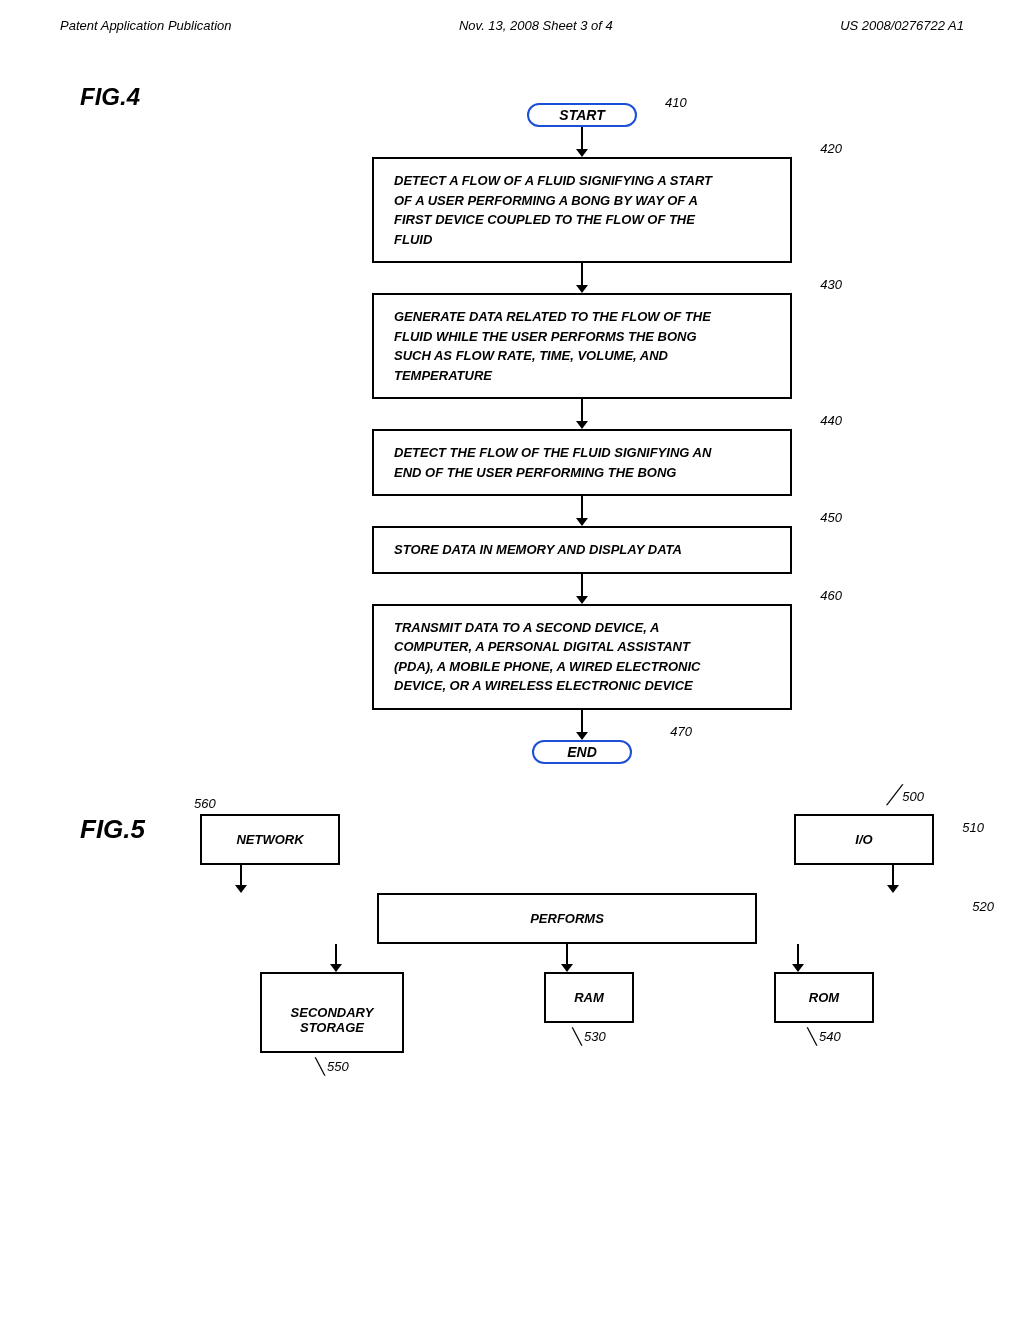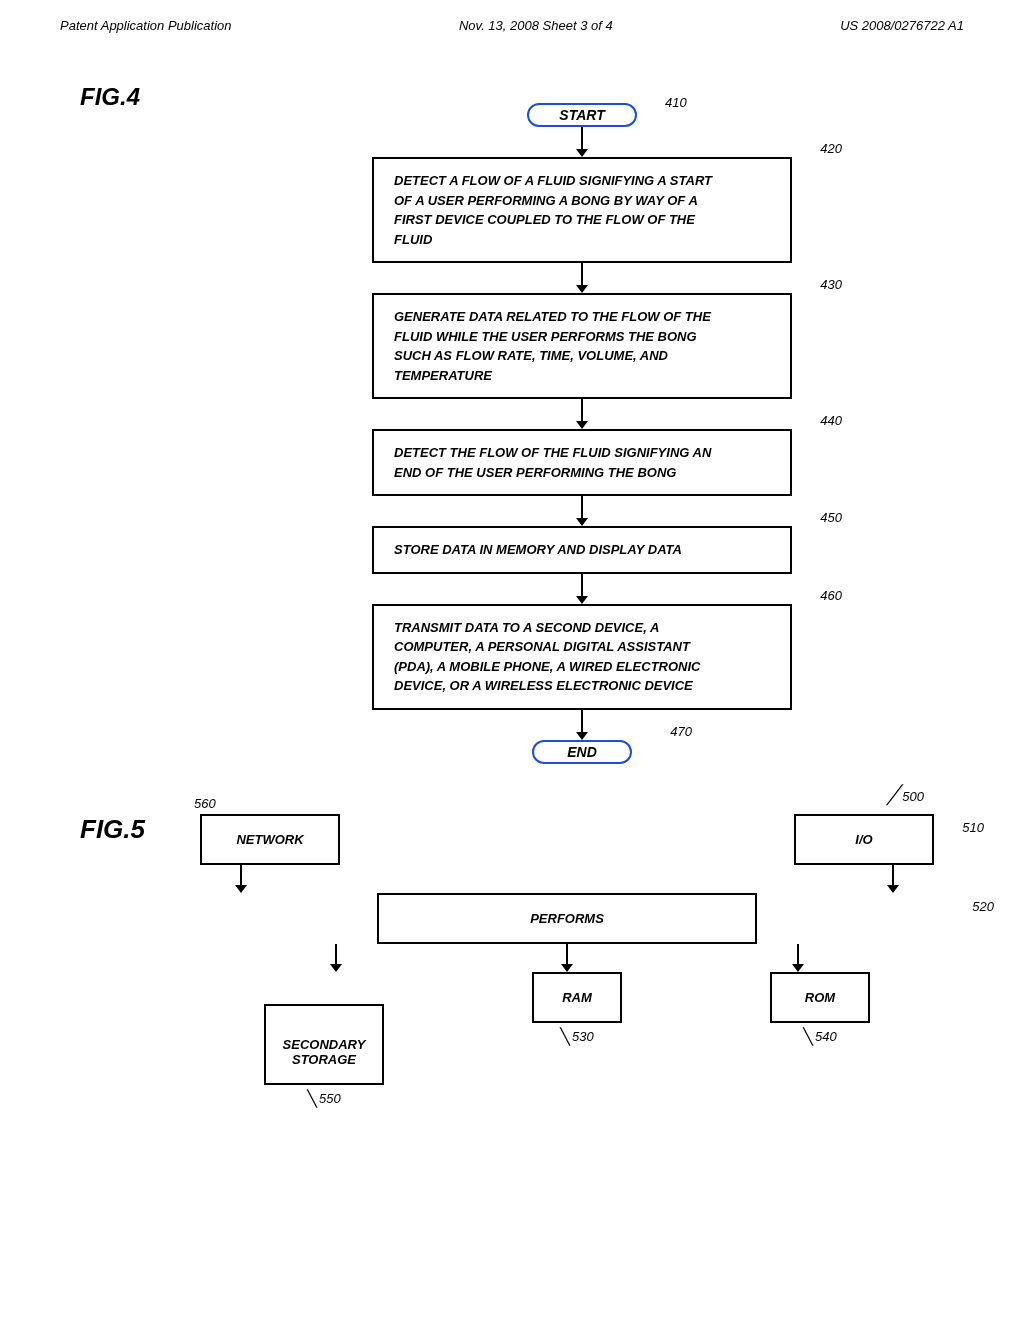--- a/index.html
+++ b/index.html
@@ -253,21 +253,21 @@
 
         <div style="display:flex;justify-content:space-around;padding:0 30px;">
           <div class="vert-arrow"></div>
           <div class="vert-arrow"></div>
           <div class="vert-arrow"></div>
         </div>
 
         <div style="display:flex;justify-content:space-around;align-items:flex-start;">
 
           <div style="display:flex;flex-direction:column;align-items:center;">
-            <div class="fig5-box" style="width:120px;white-space:pre-line;margin-top:32px;">
+            <div class="fig5-box" style="width:144px;white-space:pre-line;">
               <span>SECONDARY
 STORAGE</span>
             </div>
             <div style="display:flex;align-items:center;margin-top:4px;">
               <span style="font-size:16px;">╲</span>
               <span style="font-size:13px;font-style:italic;margin-left:2px;">550</span>
             </div>
           </div>
 
           <div style="display:flex;flex-direction:column;align-items:center;">

